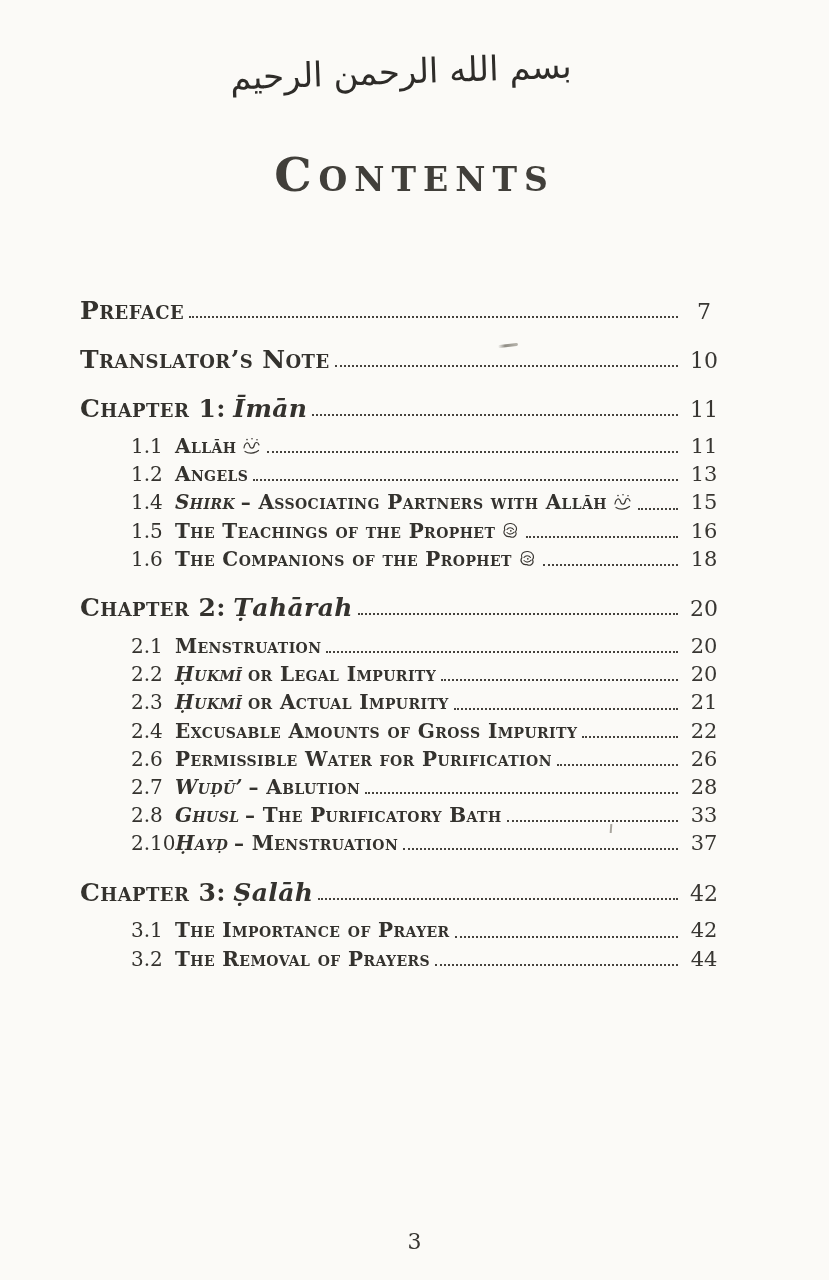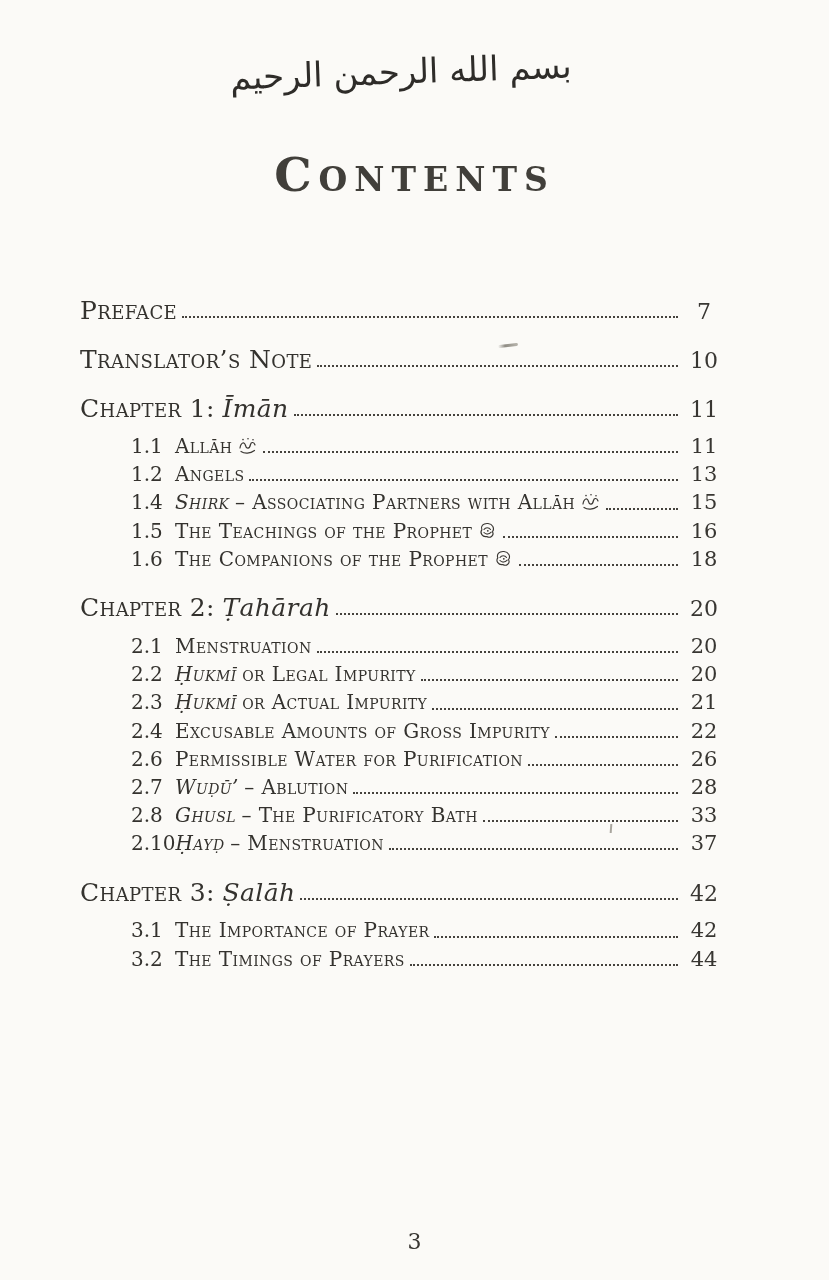--- a/index.html
+++ b/index.html
@@ -30,21 +30,21 @@
     margin: 54px 0 0;
     text-align: center;
     font-size: 47px;
     font-weight: bold;
     font-variant: small-caps;
     letter-spacing: 7px;
     color: #413f3a;
   }
   .toc { margin: 94px 102px 0 80px; }
   .row { display: flex; align-items: baseline; white-space: nowrap; }
-  .row .label { font-variant: small-caps; letter-spacing: 0.4px; min-width: 0; }
+  .row .label { font-variant: small-caps; letter-spacing: 0.4px; min-width: 0; font-weight: bold; }
   .row.main { font-size: 25px; margin: 20px 0 10px; }
   .row.main .it { font-variant: normal; font-style: italic; padding-left: 0.3em; }
   .row.sub { font-size: 20px; line-height: 1.2; padding: 1.5px 0 1.5px 30px; }
   .row.sub .it { font-style: italic; padding-right: 0.28em; }
   .num { flex: 0 0 44px; margin-left: 21px; }
   .leader {
     flex: 1 1 auto;
     min-width: 12px;
     border-bottom: 2.6px dotted #45423d;
     align-self: flex-end;
@@ -229,20 +229,20 @@
 
   <div class="row sub">
     <span class="num">3.1</span>
     <span class="label"><span class="t">The Importance of Prayer</span></span>
     <span class="leader"></span>
     <span class="pg">42</span>
   </div>
 
   <div class="row sub">
     <span class="num">3.2</span>
-    <span class="label"><span class="t">The Timings of Prayers</span></span>
+    <span class="label"><span class="t">The Removal of Prayers</span></span>
     <span class="leader"></span>
     <span class="pg">44</span>
   </div>
 </div>
 
   <div class="folio">3</div>
 </div>
 
 </body></html>

